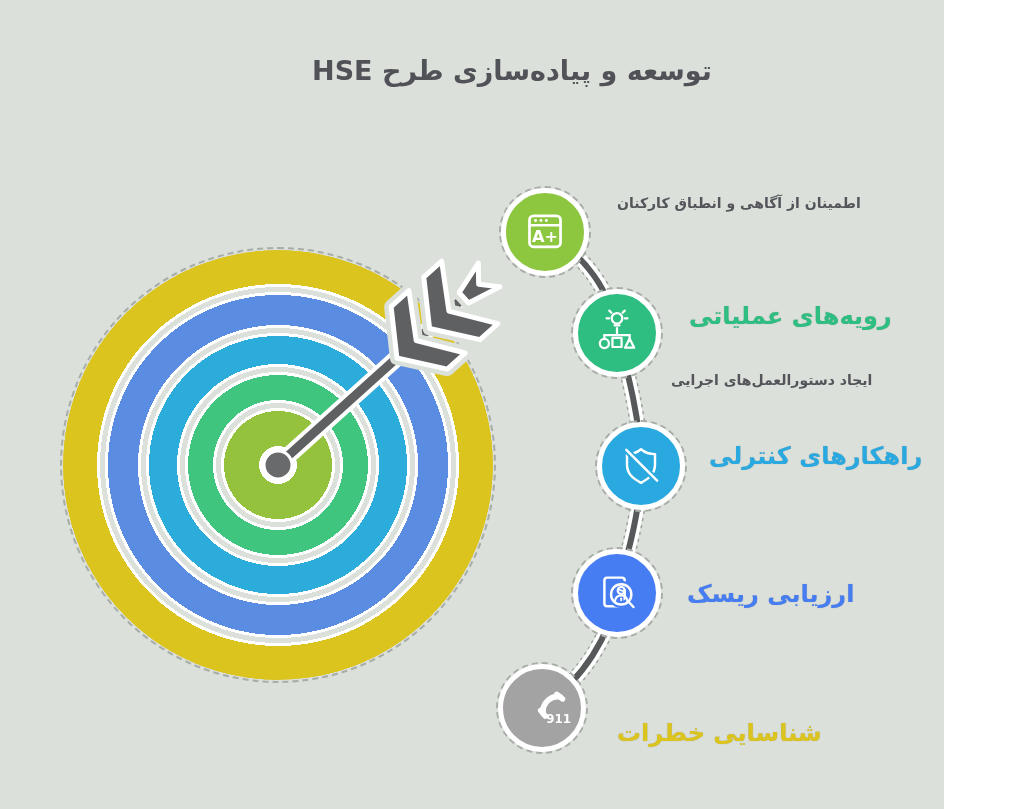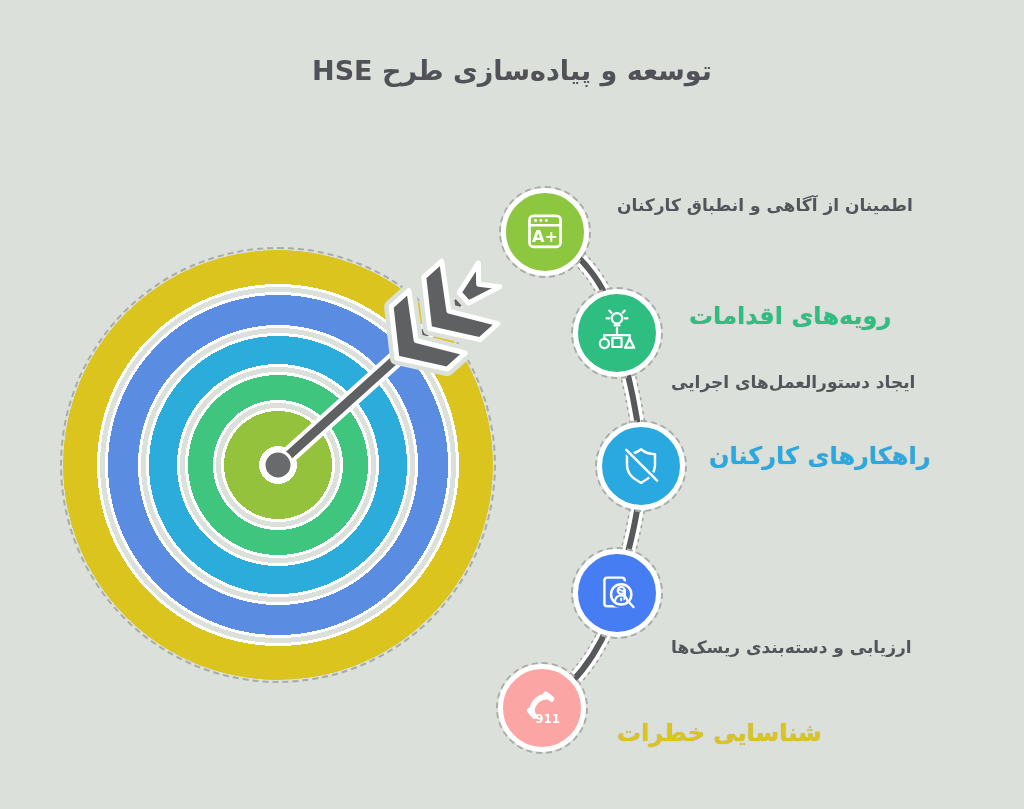--- a/index.html
+++ b/index.html
@@ -1,17 +1,17 @@
 <!DOCTYPE html>
 <html><head>
 <meta charset="utf-8">
 <style>
   html,body{margin:0;padding:0;}
   .canvas{
-    position:relative;width:1024px;height:809px;background:#dbe0da;
+    position:relative;width:944px;height:809px;background:#dbe0da;
     font-family:"DejaVu Sans",sans-serif;overflow:hidden;
   }
   .title{
     position:absolute;top:55px;left:0;width:1024px;text-align:center;
     font-size:27px;font-weight:bold;color:#515257;direction:rtl;
   }
   
   .target{
     position:absolute;left:63px;top:250px;width:430px;height:430px;border-radius:50%;
     background:radial-gradient(circle,
@@ -45,21 +45,21 @@
     box-sizing:border-box;display:flex;align-items:center;justify-content:center;
   }
   .n1{left:499px;top:186px;} .n2{left:571px;top:287px;} .n3{left:595px;top:420px;}
   .n4{left:571px;top:547px;} .n5{left:496px;top:662px;}
   
   .step-label{
     position:absolute;font-weight:bold;font-size:24px;white-space:nowrap;
     direction:rtl;text-shadow:0 0 1px rgba(60,60,60,.35);
   }
   .step-desc{
-    position:absolute;font-weight:bold;font-size:17px;white-space:nowrap;
+    position:absolute;font-weight:bold;font-size:14px;white-space:nowrap;
     direction:rtl;color:#54555a;
   }
   .l1{left:620px;top:128px;} .d1{left:617px;top:195px;}
   .l2{left:689px;top:302px;} .d2{left:671px;top:345px;margin-top:27px;}
   .l3{left:709px;top:442px;} .d3{left:706px;top:494px;}
   .l4{left:687px;top:580px;} .d4{left:671px;top:637px;}
   .l5{left:617px;top:719px;} .d5{left:599px;top:770px;}
   .icon-svg{display:block;}
 </style>
 </head>
@@ -150,34 +150,34 @@
         <circle cx="46" cy="36.5" r="5" stroke-width="3"></circle>
         <line x1="42.2" y1="34.8" x2="50" y2="37.8" stroke-width="2.5"></line>
         <path d="M37,51.5 C38,45.5 42,43.5 46,43.5 C50,43.5 54,45.5 55,51.5" stroke-width="3"></path>
         <line x1="46" y1="47.5" x2="46" y2="50.5" stroke-width="2.5"></line>
         <line x1="56.5" y1="52.5" x2="63.5" y2="60"></line>
       </svg>
     </div>
   </div>
 
   <div class="node n5">
-    <div class="node-inner" style="background: #fca5a5;">
+    <div class="node-inner" style="background: #a3a3a3; justify-content: flex-end;">
       <svg class="icon-svg" width="56" height="56" viewBox="0 0 80 80" fill="none" stroke="#ffffff" stroke-linecap="round" stroke-linejoin="round">
         <path d="M26,48 A21,21 0 0 1 50,24" stroke-width="8"></path>
         <line x1="22.5" y1="43.5" x2="29" y2="51.5" stroke-width="8"></line>
         <line x1="45.5" y1="20.5" x2="53.5" y2="27" stroke-width="8"></line>
         <text x="48" y="61" text-anchor="middle" fill="#ffffff" stroke="none" font-family="DejaVu Sans, sans-serif" font-size="17" font-weight="bold">911</text>
       </svg>
     </div>
   </div>
 
   <div class="step-desc d1">اطمینان از آگاهی و انطباق کارکنان</div>
 
-  <div class="step-label l2" style="color: rgb(47, 190, 129);">رویه‌های اقدامات</div>
+  <div class="step-label l2" style="color: rgb(47, 190, 129);">رویه‌های عملیاتی</div>
   <div class="step-desc d2">ایجاد دستورالعمل‌های اجرایی</div>
 
-  <div class="step-label l3" style="color: rgb(41, 169, 224);">راهکارهای کارکنان</div>
+  <div class="step-label l3" style="color: rgb(41, 169, 224);">راهکارهای کنترلی</div>
 
-  <div class="step-desc d4">ارزیابی و دسته‌بندی ریسک‌ها</div>
+  <div class="step-label l4" style="color: rgb(71, 125, 242);">ارزیابی ریسک</div>
 
   <div class="step-label l5" style="color: rgb(220, 196, 30);">شناسایی خطرات</div>
 
 </div>
 
 </body></html>

